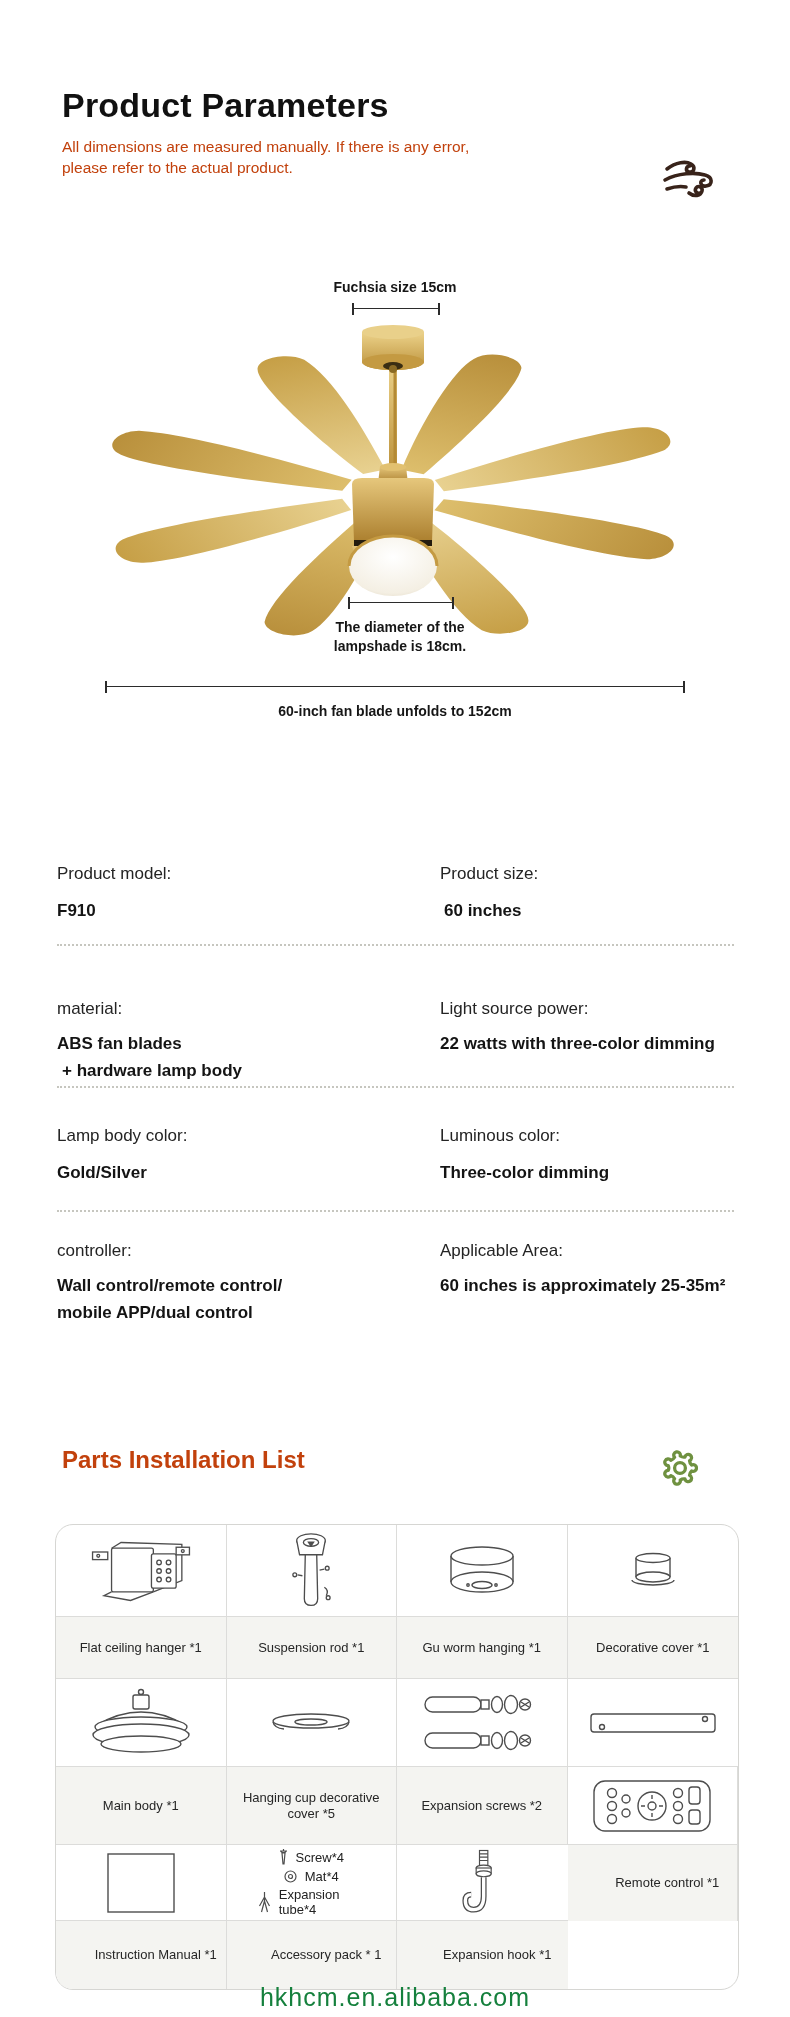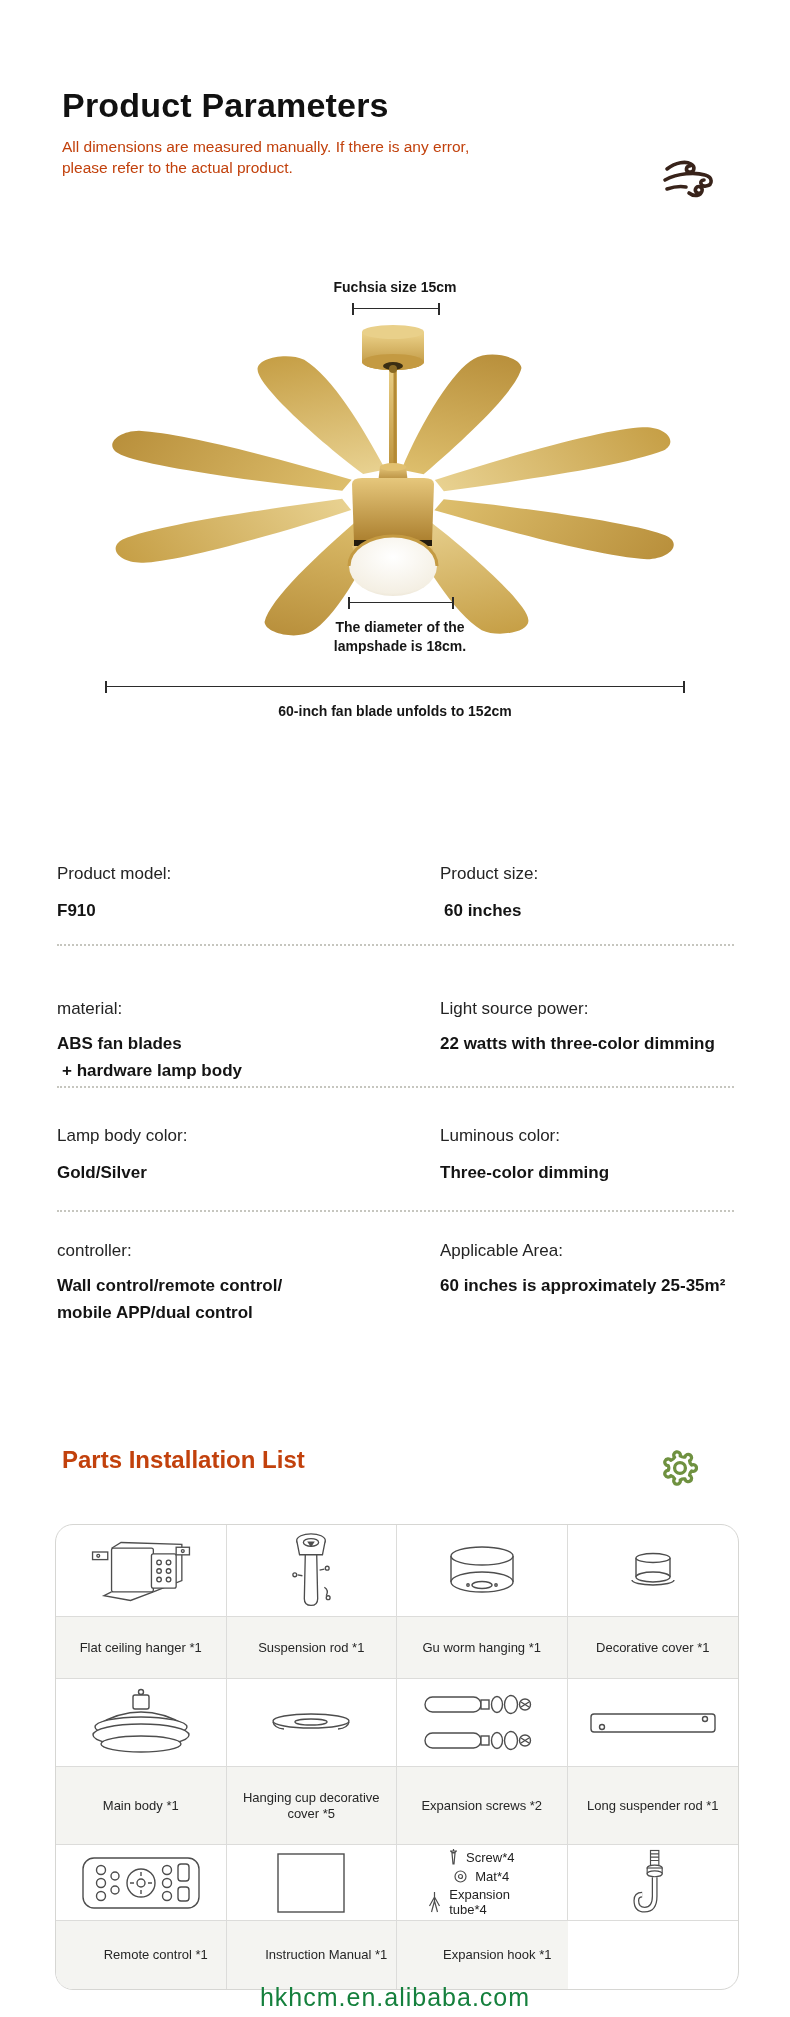--- a/index.html
+++ b/index.html
@@ -286,21 +286,20 @@
       <svg width="132" height="36" viewBox="0 0 132 36" fill="#fff" stroke="#4d4d4d" stroke-width="1.4">
         <rect x="4" y="9" width="124" height="18" rx="3"></rect>
         <circle cx="15" cy="22" r="2.5"></circle>
           <circle cx="118" cy="14" r="2.5"></circle>
       </svg>
     </div>
 
     <div class="pcell pband">Main body *1</div>
     <div class="pcell pband">Hanging cup decorative cover *5</div>
     <div class="pcell pband">Expansion screws *2</div>
-    <div class="pcell pband lastcol">Long suspender rod *1</div>
 
     <div class="pcell">
       <svg width="124" height="64" viewBox="0 0 124 64" fill="#fff" stroke="#4d4d4d" stroke-width="1.4">
         <rect x="4" y="7" width="116" height="50" rx="11"></rect>
         <circle cx="62" cy="32" r="14"></circle>
           <circle cx="62" cy="32" r="4"></circle>
         <path d="M62 21 v4 M62 39 v4 M51 32 h4 M69 32 h4" fill="none"></path>
         <circle cx="22" cy="19" r="4.5"></circle>
           <circle cx="22" cy="32" r="4.5"></circle>
           <circle cx="22" cy="45" r="4.5"></circle>
@@ -348,18 +347,19 @@
         <ellipse cx="32" cy="24" rx="9" ry="3.5"></ellipse>
         <rect x="23" y="24" width="18" height="7"></rect>
         <ellipse cx="32" cy="31" rx="9" ry="3.5"></ellipse>
         <path d="M32 35 L32 58 Q32 74 20 74 Q10 74 10 63 Q10 56 17 56" fill="none" stroke-width="7"></path>
         <path d="M32 35 L32 58 Q32 74 20 74 Q10 74 10 63 Q10 56 17 56" fill="none" stroke="#fff" stroke-width="4"></path>
       </svg>
     </div>
 
     <div class="pcell pband lastrow">Remote control *1</div>
     <div class="pcell pband lastrow">Instruction Manual *1</div>
+    <div class="pcell pband lastrow">Accessory pack * 1</div>
     <div class="pcell pband lastrow lastcol">Expansion hook *1</div>
   </div>
 
   <div class="abs watermark" style="left:0;top:1983px;">hkhcm.en.alibaba.com</div>
 
 </div>
 
 </body></html>

